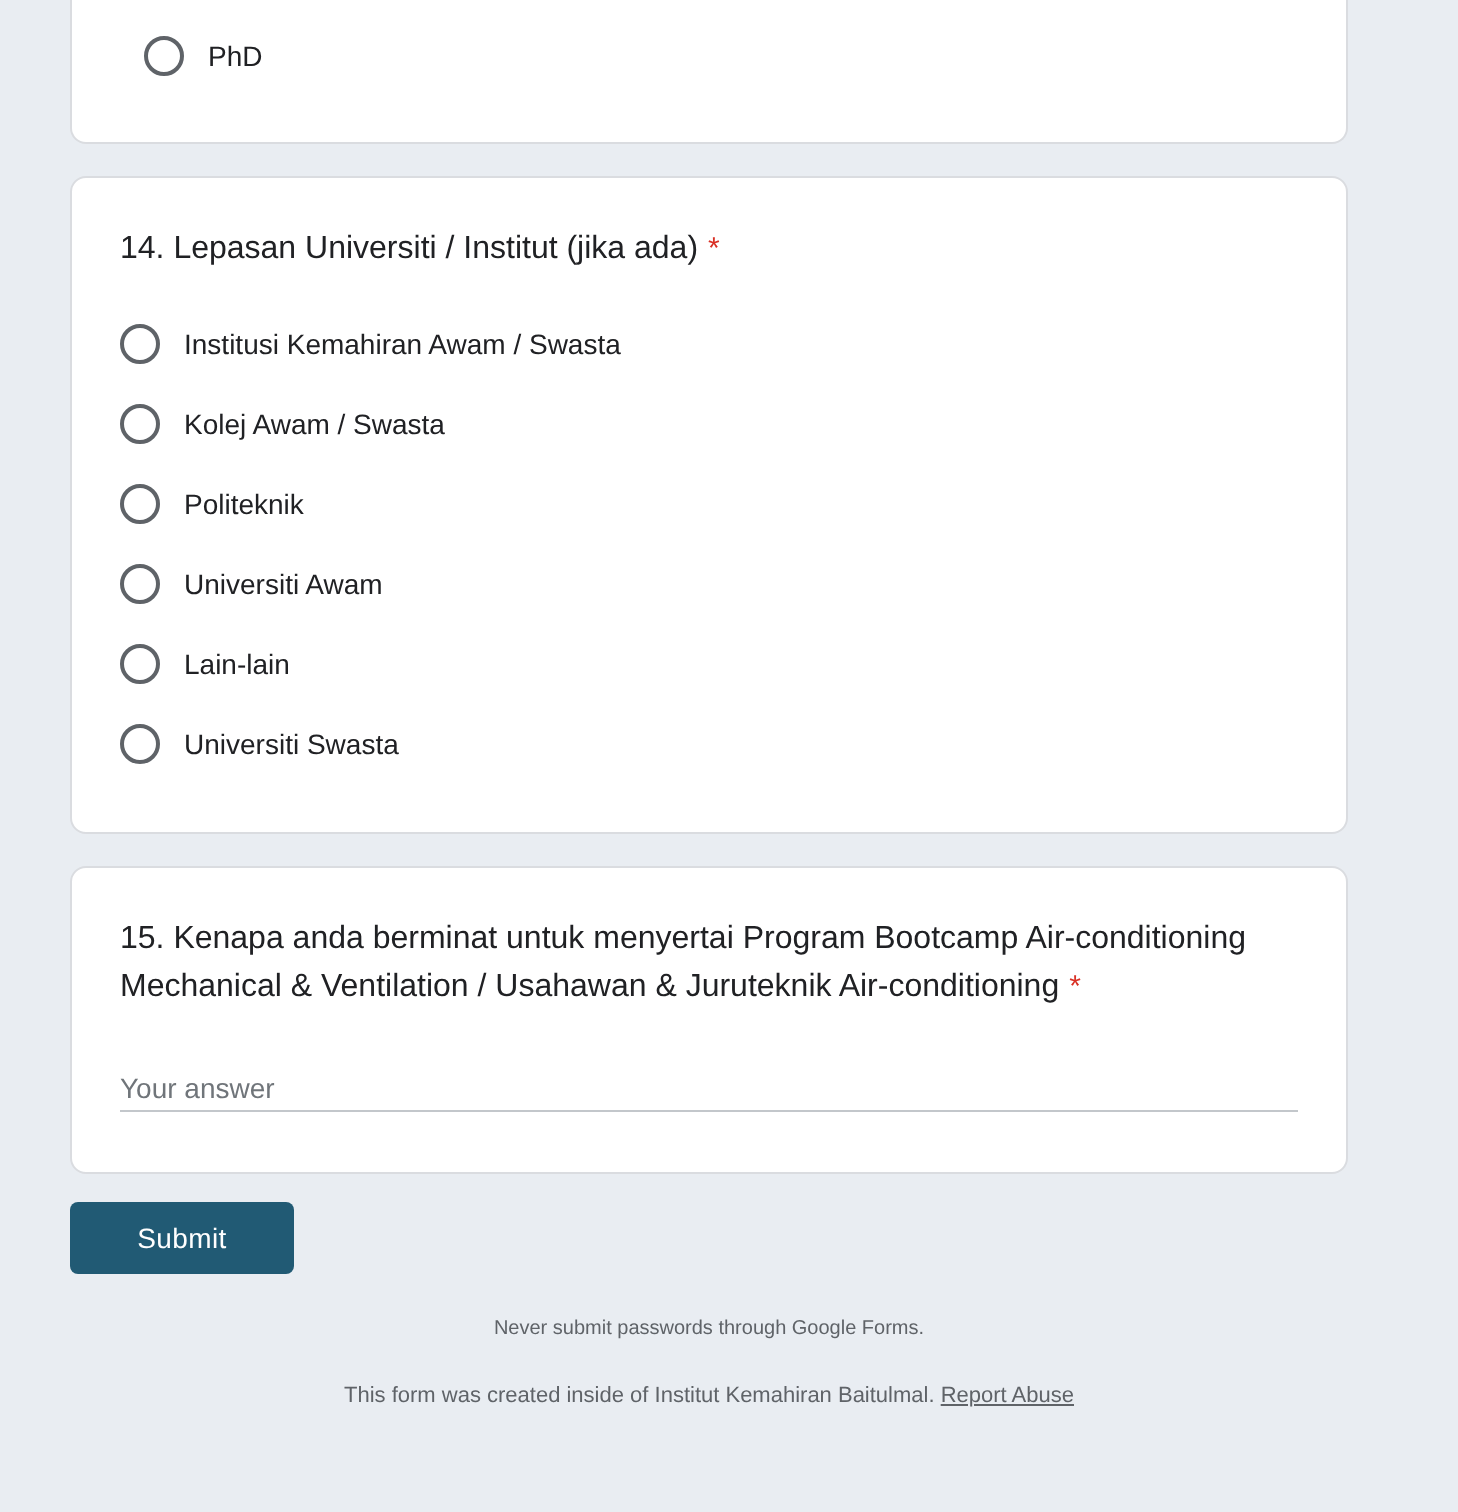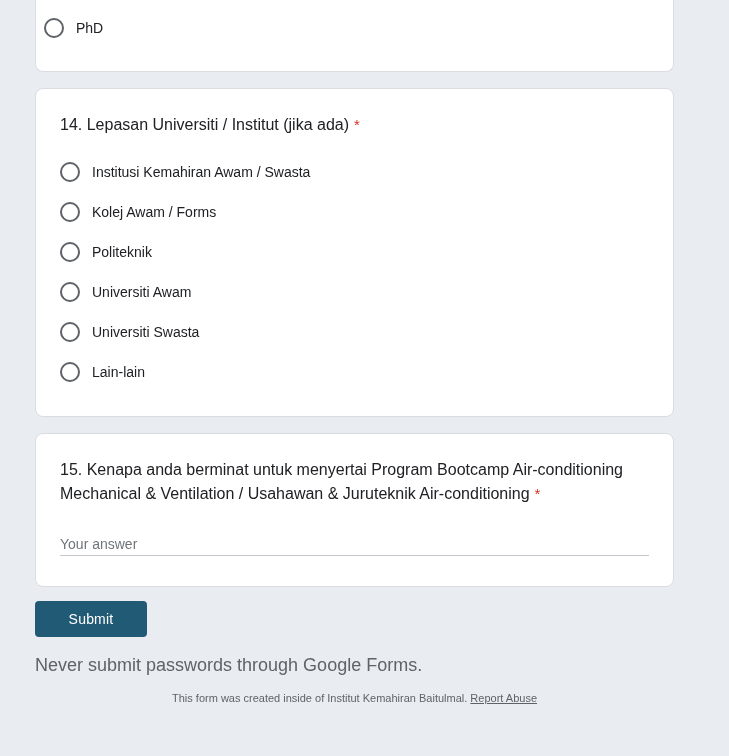--- a/index.html
+++ b/index.html
@@ -33,21 +33,21 @@
     margin-left: 35px;
   }
   .card {
     background: var(--card-bg, #fff);
     border: 1px solid var(--card-border, #dadce0);
     border-radius: 8px;
   }
   .card-partial {
     border-top: none;
     border-radius: 0 0 8px 8px;
-    padding: 8px 24px 23px 8px;
+    padding: 8px 24px 23px 36px;
   }
   .card-q14 {
     margin-top: 16px;
     padding: 24px;
   }
   .card-q15 {
     margin-top: 16px;
     padding: 24px 24px 30px 24px;
   }
   .question-title {
@@ -107,23 +107,24 @@
     border: none;
     border-radius: 4px;
     font-family: "Liberation Sans", sans-serif;
     font-size: 14px;
     font-weight: 500;
     letter-spacing: 0.2px;
     cursor: pointer;
   }
   .password-warning {
     margin-top: 20px;
-    font-size: 18px;
+    font-size: 10px;
     line-height: 16px;
     color: var(--footer-text, #5f6368);
+    text-align: center;
   }
   .footer-note {
     margin-top: 17px;
     font-size: 11px;
     line-height: 16px;
     color: var(--footer-text, #5f6368);
     text-align: center;
   }
   .report-abuse-link {
     color: var(--footer-text, #5f6368);
@@ -149,37 +150,37 @@
     <div class="question-title">
       <span>14. Lepasan Universiti / Institut (jika ada)</span><span class="required-asterisk">*</span>
     </div>
     <div>
       <div class="option-row">
         <span class="radio"></span>
         <span class="option-label">Institusi Kemahiran Awam / Swasta</span>
       </div>
       <div class="option-row">
         <span class="radio"></span>
-        <span class="option-label">Kolej Awam / Forms</span>
+        <span class="option-label">Kolej Awam / Swasta</span>
       </div>
       <div class="option-row">
         <span class="radio"></span>
         <span class="option-label">Politeknik</span>
       </div>
       <div class="option-row">
         <span class="radio"></span>
         <span class="option-label">Universiti Awam</span>
       </div>
       <div class="option-row">
         <span class="radio"></span>
+        <span class="option-label">Lain-lain</span>
+      </div>
+      <div class="option-row">
+        <span class="radio"></span>
         <span class="option-label">Universiti Swasta</span>
-      </div>
-      <div class="option-row">
-        <span class="radio"></span>
-        <span class="option-label">Lain-lain</span>
       </div>
     </div>
   </div>
 
   
   <div class="card card-q15">
     <div class="question-title">
       <span>15. Kenapa anda berminat untuk menyertai Program Bootcamp Air-conditioning Mechanical &amp; Ventilation / Usahawan &amp; Juruteknik Air-conditioning</span><span class="required-asterisk">*</span>
     </div>
     <input class="answer-input" type="text" placeholder="Your answer" style="">

